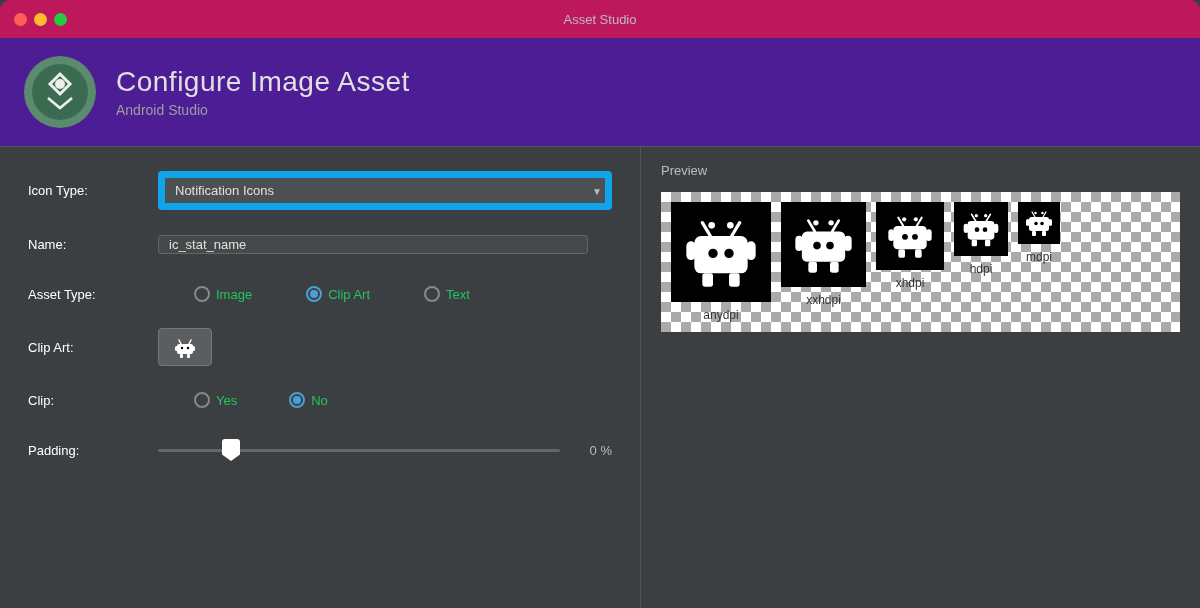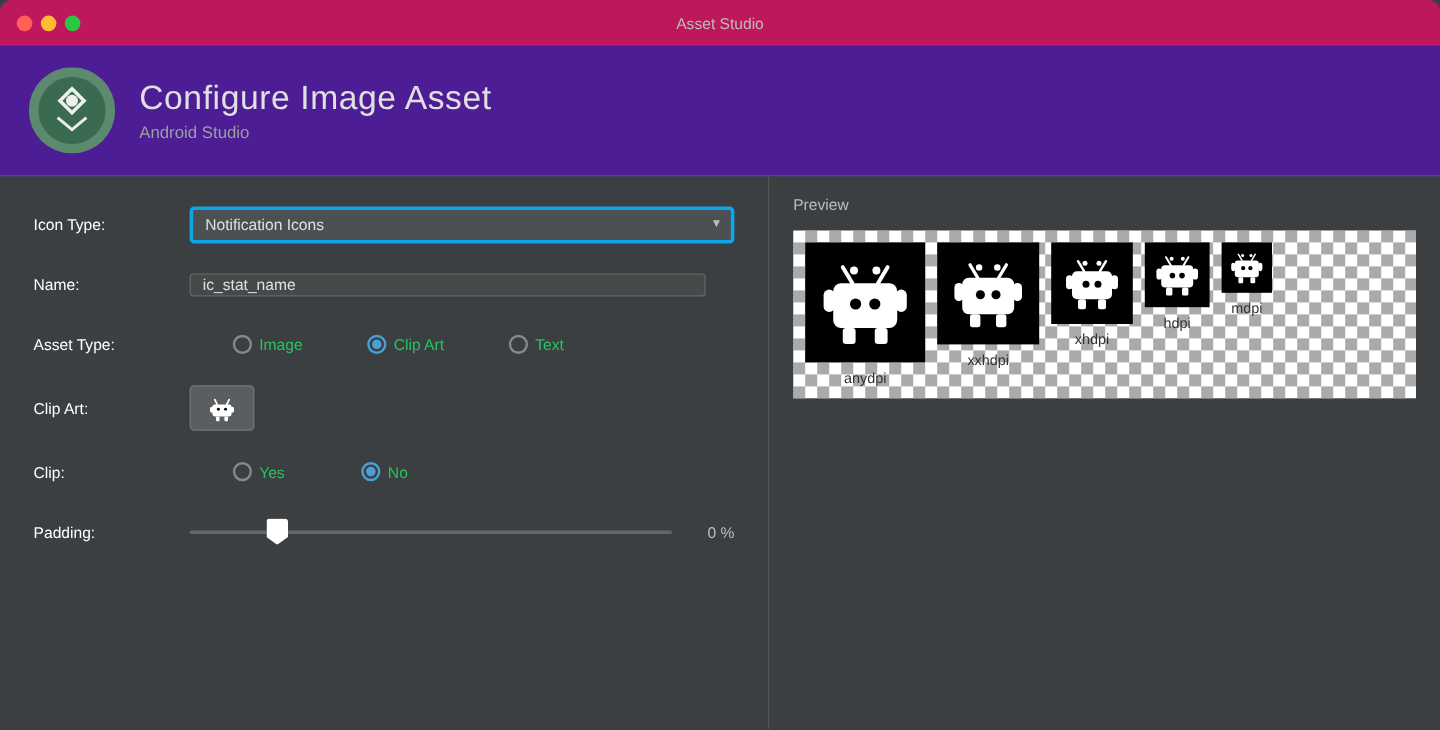--- a/index.html
+++ b/index.html
@@ -120,21 +120,21 @@
 
     .dropdown-wrapper {
       position: relative;
       display: inline-block;
       width: 430px;
     }
 
     .dropdown {
       width: 100%;
       background: #4c5052;
-      border: 3px solid #0ea5e9;
+      border: 7px solid #0ea5e9;
       border-radius: 4px;
       color: #e0e0e0;
       font-size: 13px;
       padding: 5px 22px 5px 10px;
       appearance: none;
       -webkit-appearance: none;
       cursor: pointer;
       outline: none;
     }
 
@@ -206,21 +206,21 @@
       cursor: pointer;
       display: flex;
       align-items: center;
       justify-content: center;
       color: #e0e0e0;
     }
 
     .trim-group {
       display: flex;
       align-items: center;
-      gap: 28px;
+      gap: 16px;
     }
 
     .slider-wrapper {
       display: flex;
       align-items: center;
       gap: 12px;
       width: 430px;
     }
 
     .slider {

